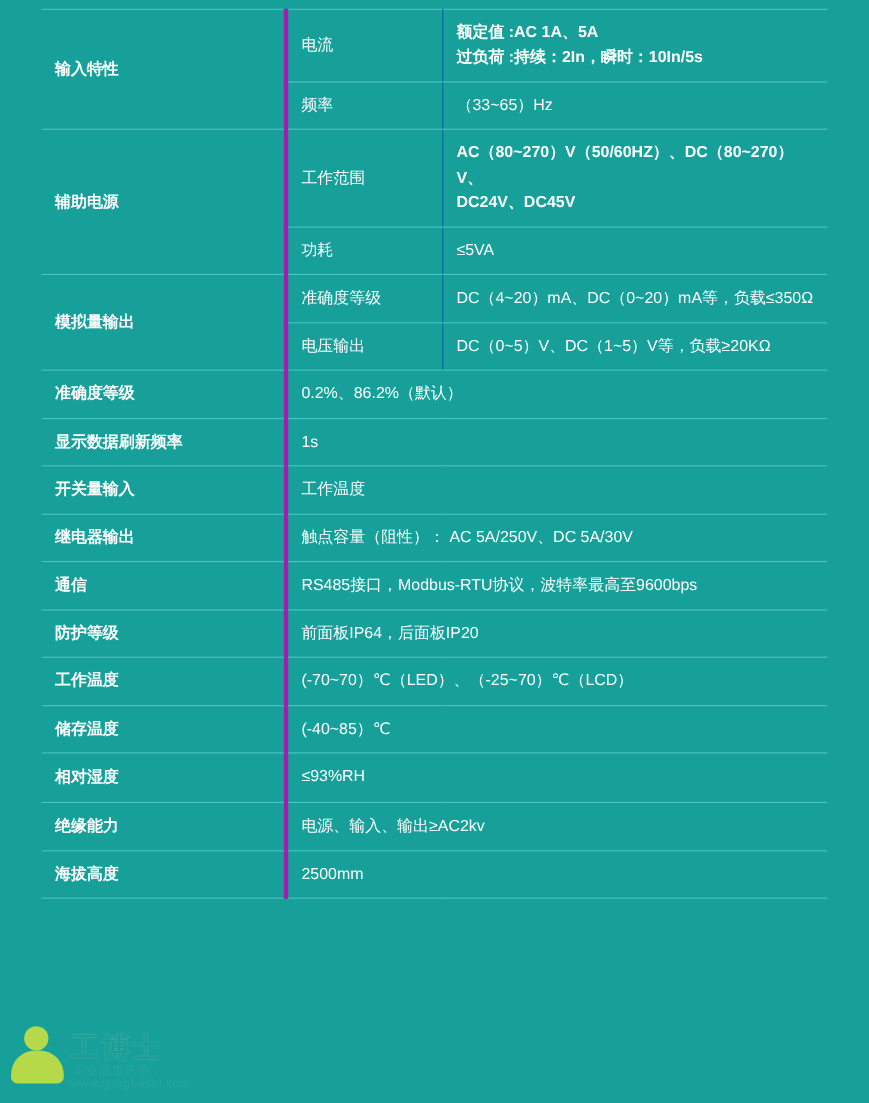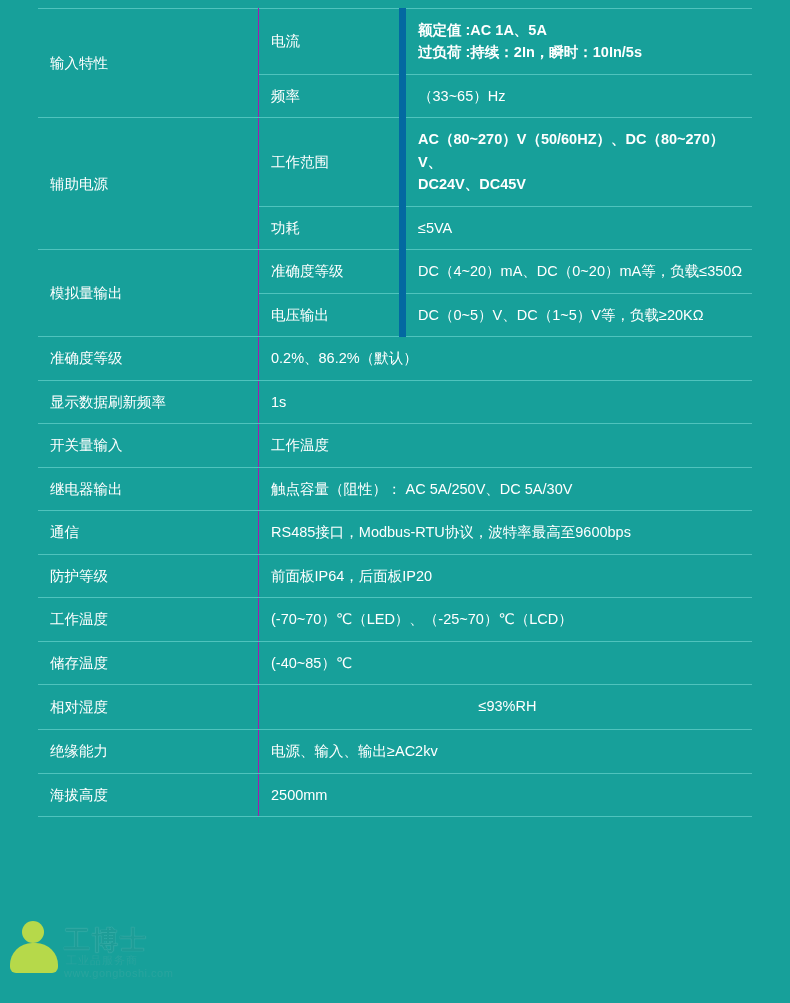--- a/index.html
+++ b/index.html
@@ -34,44 +34,44 @@
     vertical-align: middle;
     padding: 10px 8px 10px 12px;
     color: #ffffff;
     font-size: 14.5px;
     line-height: 1.55;
     border-top: 1px solid #4fc3bd;
     border-bottom: 1px solid #4fc3bd;
   }
   td.cat {
     width: 200px;
-    font-weight: normal;
+    font-weight: bold;
     padding-left: 14px;
-    border-right: 1px solid #a21caf;
+    border-right: 4px solid #a21caf;
   }
   td.sub {
     width: 120px;
     padding-left: 14px;
-    border-right: 7px solid #0369a1;
+    border-right: 1px solid #0369a1;
   }
   td.val {
     padding-left: 14px;
     white-space: normal;
   }
   td.val .line {
     display: block;
     font-weight: bold;
   }
   td.nb-top { border-top: none; }
   td.nb-bot { border-bottom: none; }
   .tall { line-height: 2.6; }
   .watermark {
     position: absolute;
     left: 8px;
-    bottom: 18px;
+    bottom: 6px;
     width: 230px;
     height: 70px;
     pointer-events: none;
   }
   .wm-txt-main {
     position: absolute;
     left: 56px;
     top: 8px;
     font-size: 26px;
     font-weight: bold;
@@ -203,21 +203,21 @@
         <td class="val tall" colspan="2">(-70~70）℃（LED）、（-25~70）℃（LCD）</td>
       </tr>
 
       <tr>
         <td class="cat tall">储存温度</td>
         <td class="val tall" colspan="2">(-40~85）℃</td>
       </tr>
 
       <tr>
         <td class="cat tall">相对湿度</td>
-        <td class="val" colspan="2" style="vertical-align:bottom;padding-bottom:12px;text-align:center;">≤93%RH</td>
+        <td class="val" colspan="2" style="vertical-align:bottom;padding-bottom:12px;">≤93%RH</td>
       </tr>
 
       <tr>
         <td class="cat tall">绝缘能力</td>
         <td class="val tall" colspan="2">电源、输入、输出≥AC2kv</td>
       </tr>
 
       <tr>
         <td class="cat tall nb-bot">海拔高度</td>
         <td class="val tall nb-bot" colspan="2">2500mm</td>

